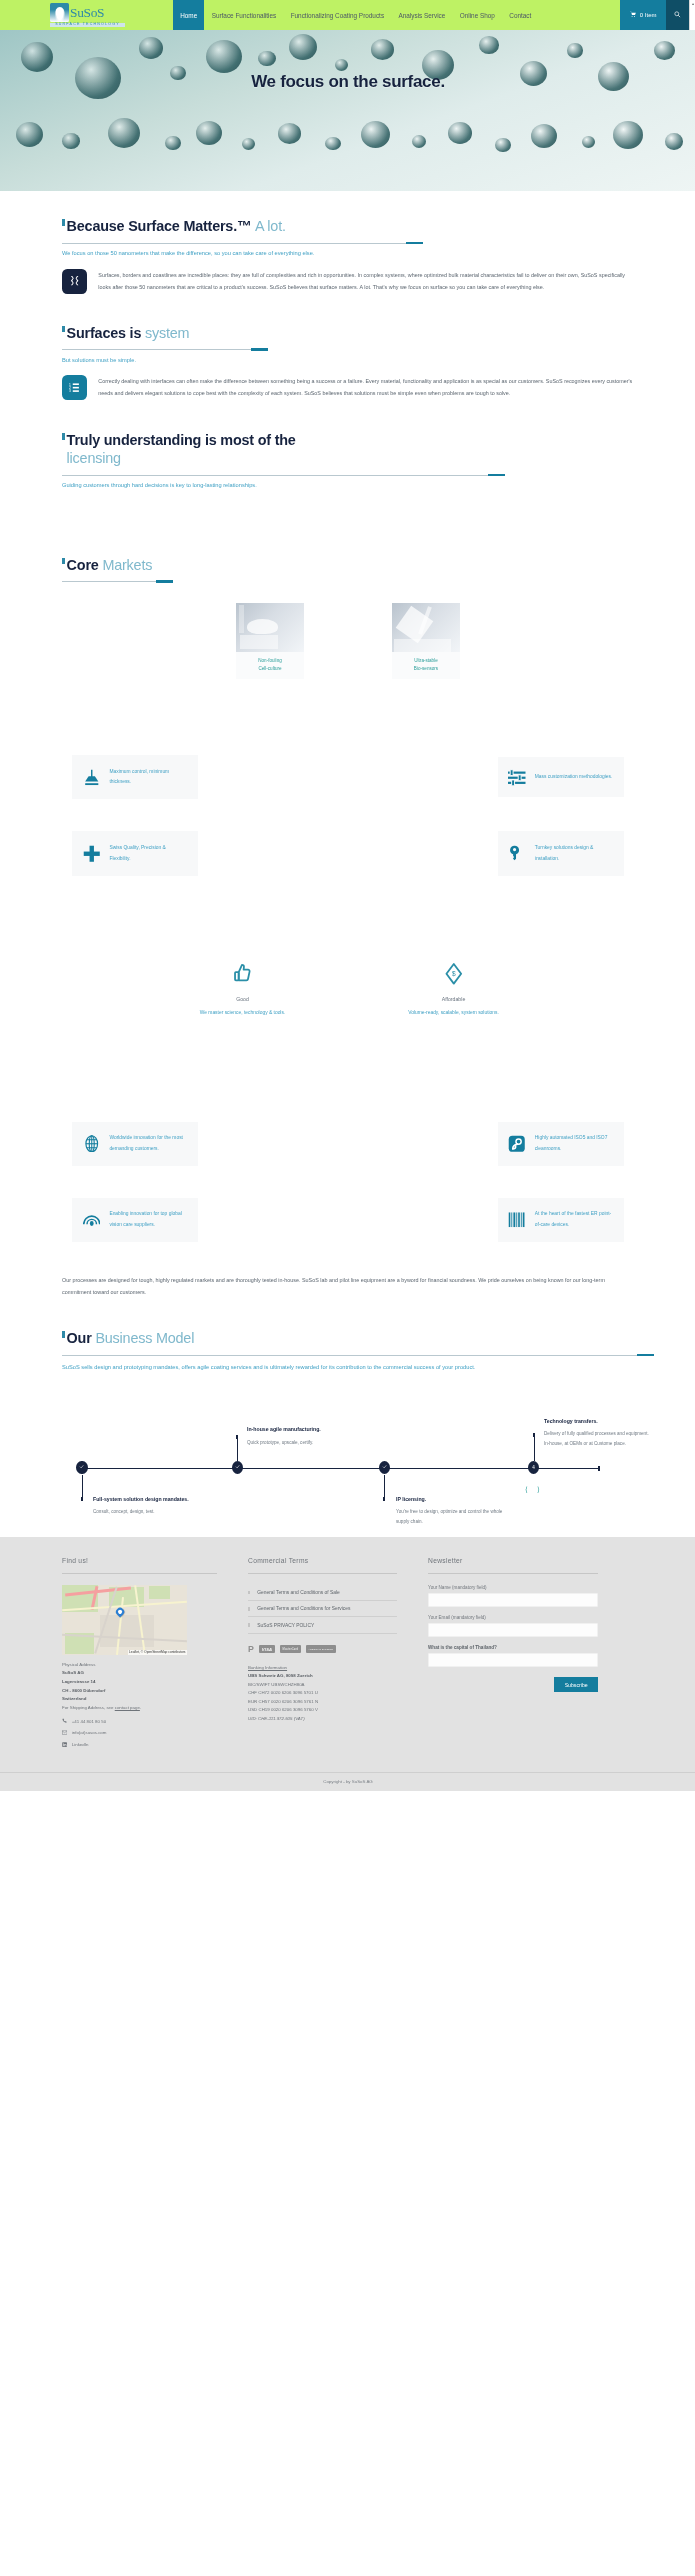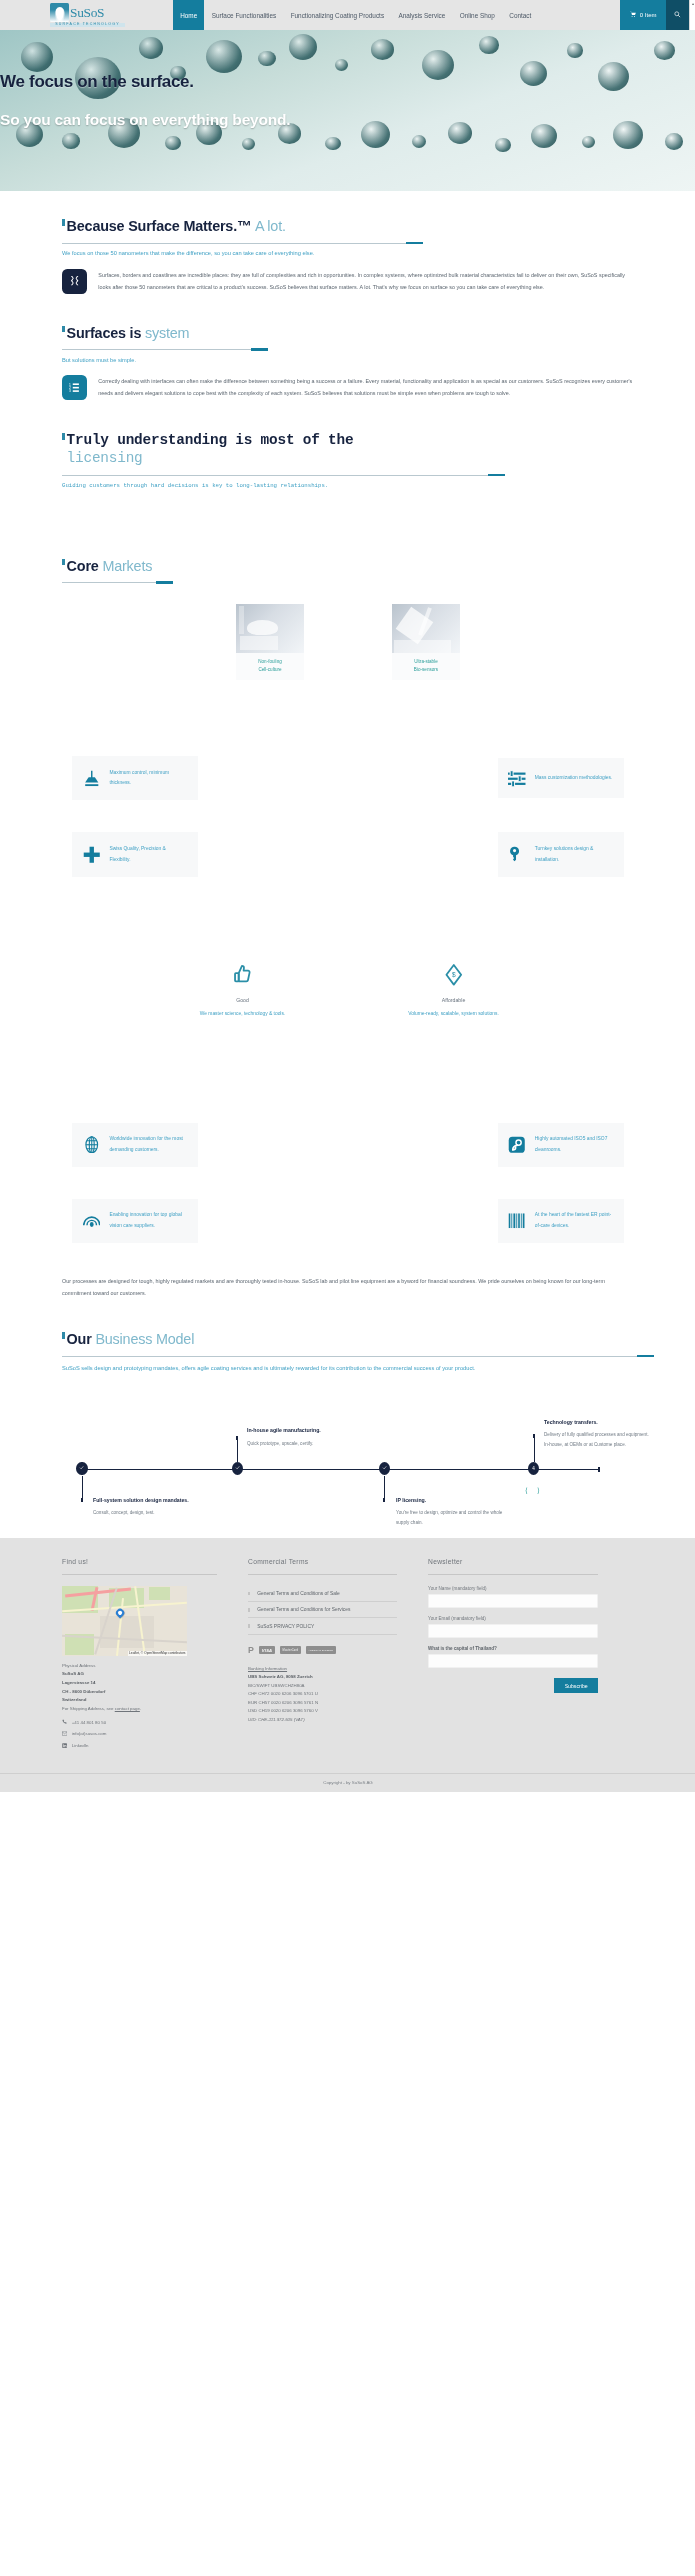--- a/index.html
+++ b/index.html
@@ -9,21 +9,21 @@
     background: #ffffff;
     color: #3d4852;
     width: 696px;
     overflow-x: hidden;
   }
   .page { width: 696px; position: relative; }
 
   
   .header {
     height: 30px;
-    background: #e5e5e5;
+    background: #bef264;
     display: flex;
     align-items: stretch;
     position: relative;
     z-index: 20;
   }
   .logo-wrap {
     width: 173px;
     display: flex;
     align-items: center;
     padding-left: 50px;
@@ -108,21 +108,21 @@
     overflow: hidden;
     background: linear-gradient(160deg,#9fc6c5 0%, #c7ddd9 35%, #dfeceb 60%, #eef5f4 100%);
   }
   .hero .bubble {
     position: absolute; border-radius: 50%;
     background: radial-gradient(circle at 35% 30%, rgba(255,255,255,.45), rgba(44,93,96,.85) 65%, rgba(30,70,74,.9));
     filter: blur(0.2px);
   }
   .hero-text {
     position: absolute; left: 0; right: 0; top: 42px;
-    z-index: 3;
+    text-align: center; z-index: 3;
   }
   .hero-line1 {
     font-size: 17px; font-weight: bold; color: #17233f;
     letter-spacing: -0.3px;
     text-shadow: 0 0.5px 1px rgba(255,255,255,.4);
   }
   .hero-line2 {
     font-size: 15.5px; font-weight: bold; color: #ffffff;
     margin-top: 18.5px; letter-spacing: -0.2px;
     text-shadow: 0 0.5px 1.5px rgba(0,0,0,.25);
@@ -415,21 +415,20 @@
     <div class="bubble" style="left:361px; top:91px; width:29px; height:27px;"></div>
     <div class="bubble" style="left:412px; top:105px; width:14.4px; height:13.4px;"></div>
     <div class="bubble" style="left:448px; top:92px; width:24px; height:21.6px;"></div>
     <div class="bubble" style="left:495px; top:108px; width:15.5px; height:14.4px;"></div>
     <div class="bubble" style="left:531px;top:94px; width:26px; height:24px;"></div>
     <div class="bubble" style="left:582px;top:106px; width:13.4px; height:12.4px;"></div>
     <div class="bubble" style="left:613px;top:91px; width:30px; height:28px;"></div>
     <div class="bubble" style="left:665px;top:103px; width:17.5px; height:16.5px;"></div>
     <div class="hero-text">
       <div class="hero-line1">We focus on the surface.</div>
-      <div class="hero-line2">So you can focus on everything beyond.</div>
     </div>
   </div>
 
   <div class="content">
 
     <div class="wrap" style="padding-top:27px;">
       <div class="sec-head">
         <div class="sec-title">
           <span>Because Surface Matters.™</span>
           <span class="light">A lot.</span>
@@ -464,21 +463,21 @@
               <text x="0" y="15" font-size="7" fill="#fff" font-family="sans-serif">2</text>
               <rect x="8" y="10.3" width="13" height="3.4"></rect>
               <text x="0" y="22" font-size="7" fill="#fff" font-family="sans-serif">3</text>
               <rect x="8" y="17.6" width="13" height="3.4"></rect>
             </svg>
         </div>
         <div class="info-text">Correctly dealing with interfaces can often make the difference between something being a success or a failure. Every material, functionality and application is as special as our customers. SuSoS recognizes every customer's needs and delivers elegant solutions to cope best with the complexity of each system. SuSoS believes that solutions must be simple even when problems are tough to solve.</div>
       </div>
     </div>
 
-    <div class="wrap" style="padding-top:32px;font-family:Liberation Mono, monospace;">
+    <div class="wrap" style="padding-top:32px;">
       <div class="sec-head">
         <div class="sec-title">
           <span>Truly understanding is most of the</span><br>
           <span class="light">licensing</span>
         </div>
         <div class="rule" style="width:443px"></div>
         <div class="sec-sub">Guiding customers through hard decisions is key to long-lasting relationships.</div>
       </div>
     </div>
 

